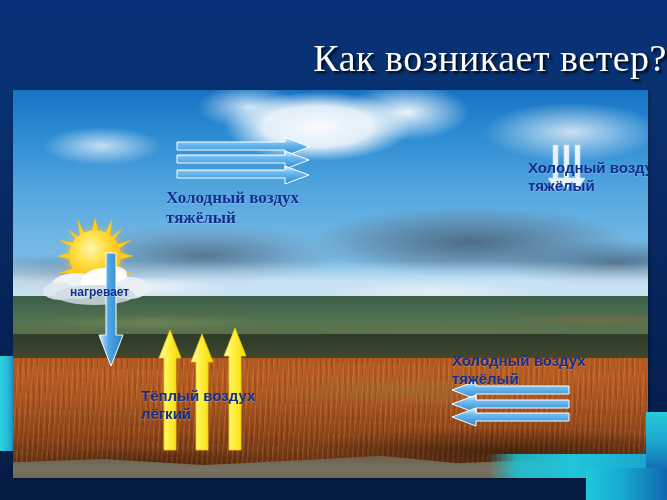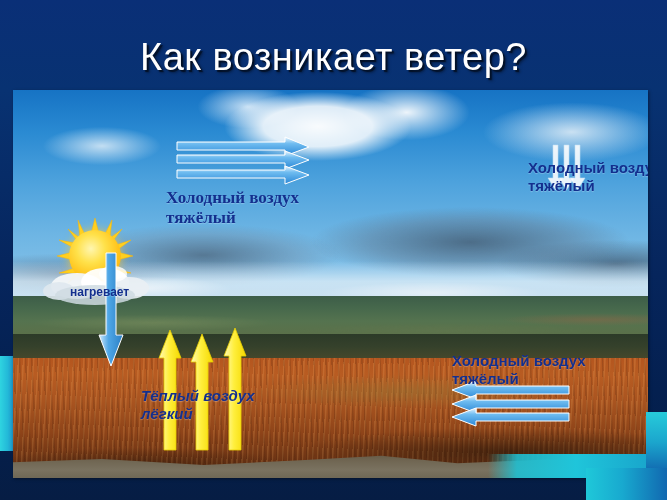--- a/index.html
+++ b/index.html
@@ -47,27 +47,27 @@
     height: 60px;
     background: linear-gradient(180deg, #27cbda 0%, #1ba6cd 50%, #1168b0 100%);
   }
 
   
   #title {
     position: absolute;
     left: 0;
     top: 36px;
     width: 667px;
-    text-align: center;
+    text-align: right;
     color: #ffffff;
     font-size: 38px;
     font-weight: normal;
     letter-spacing: 0.5px;
     text-shadow: 2px 2px 1px rgba(0,0,0,0.55), 3px 3px 3px rgba(0,0,0,0.35);
-    font-family: Liberation Sans, sans-serif;
+    font-family: Liberation Serif, serif;
     white-space: nowrap;
   }
 
   
   #photo {
     position: absolute;
     left: 13px;
     top: 90px;
     width: 635px;
     height: 388px;
@@ -187,21 +187,21 @@
     white-space: pre-line;
     text-shadow: 0 1px 1px rgba(255,255,255,0.25);
   }
   #anno-cold-topleft { left: 166px; top: 188px; font-size: 17px; font-family: "Liberation Serif", serif; }
   #anno-cold-topright {
     left: 528px; top: 159px; font-size: 15px;
     font-family: "Liberation Sans", sans-serif;
     width: 150px;
   }
   #anno-heats { left: 70px; top: 285px; font-size: 12px; font-family: "Liberation Sans", sans-serif; }
-  #anno-warm { left: 141px; top: 387px; font-size: 15px; font-family: "Liberation Sans", sans-serif; font-style: italic; }
+  #anno-warm { left: 141px; top: 387px; font-size: 15px; font-family: "Liberation Sans", sans-serif; }
   #anno-cold-bottomright { left: 452px; top: 352px; font-size: 15px; font-family: "Liberation Sans", sans-serif; }
 
   
   .arrow-layer { position: absolute; left: 0; top: 0; width: 635px; height: 388px; pointer-events: none; }
 </style>
 </head>
 <body>
 
 <div id="slide">
 

